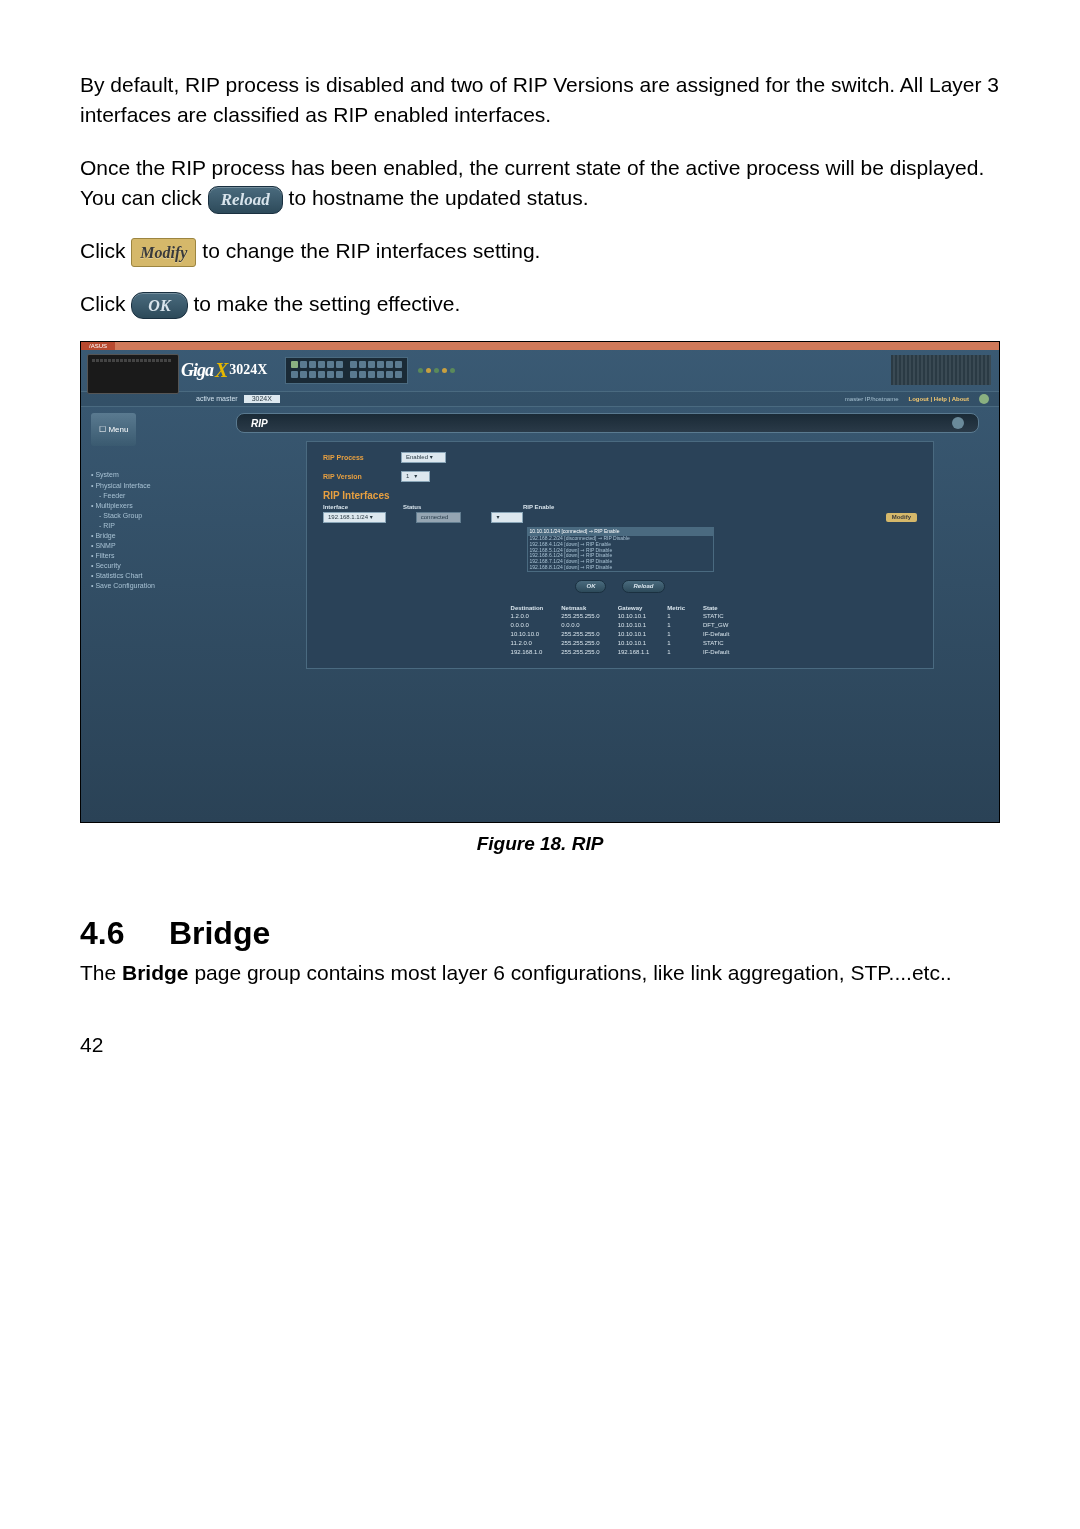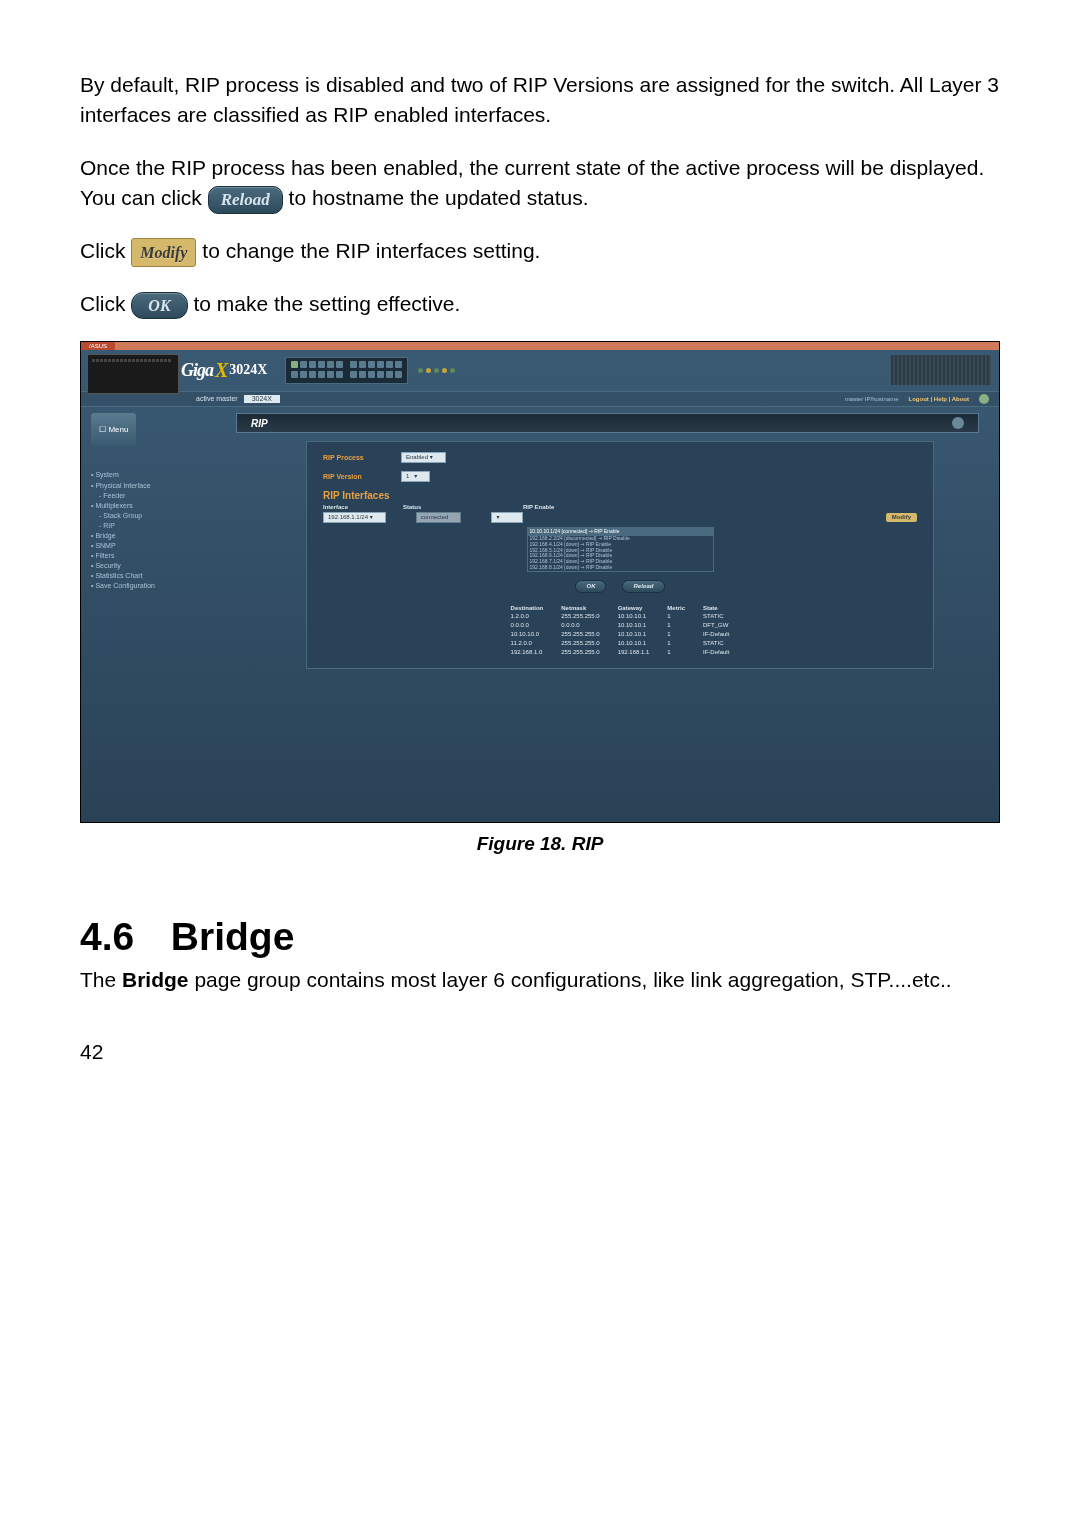--- a/index.html
+++ b/index.html
@@ -205,21 +205,21 @@
       font-size:7px;
     }
     .menu-item.sub { padding-left:8px; }
     .ss-main {
       flex:1;
       padding-right:20px;
     }
     .rip-banner {
       background: linear-gradient(#1a2a36, #2a3a48);
       border:1px solid #5a7a90;
-      border-radius:0;
+      border-radius:8px;
       padding:3px 14px;
       font-style: italic;
       font-weight:bold;
       font-size:10px;
       color:#fff;
       display:flex;
       align-items:center;
       justify-content:space-between;
       margin: 6px 0 8px;
     }
@@ -266,21 +266,21 @@
     .route-table td { padding:0 8px; }
     .figure-caption {
       text-align:center;
       font-family: Arial, sans-serif;
       font-style:italic;
       font-weight:bold;
       font-size:19px;
       margin: 10px 0 50px;
     }
     h2.section {
-      font-size: 39px;
+      font-size: 32px;
       font-weight:bold;
       margin: 60px 0 6px;
     }
     .sec-num { display:inline-block; width:80px; }
     .page-num {
       font-weight:normal;
       font-size:21px;
       margin-top:44px;
     }
   </style>

